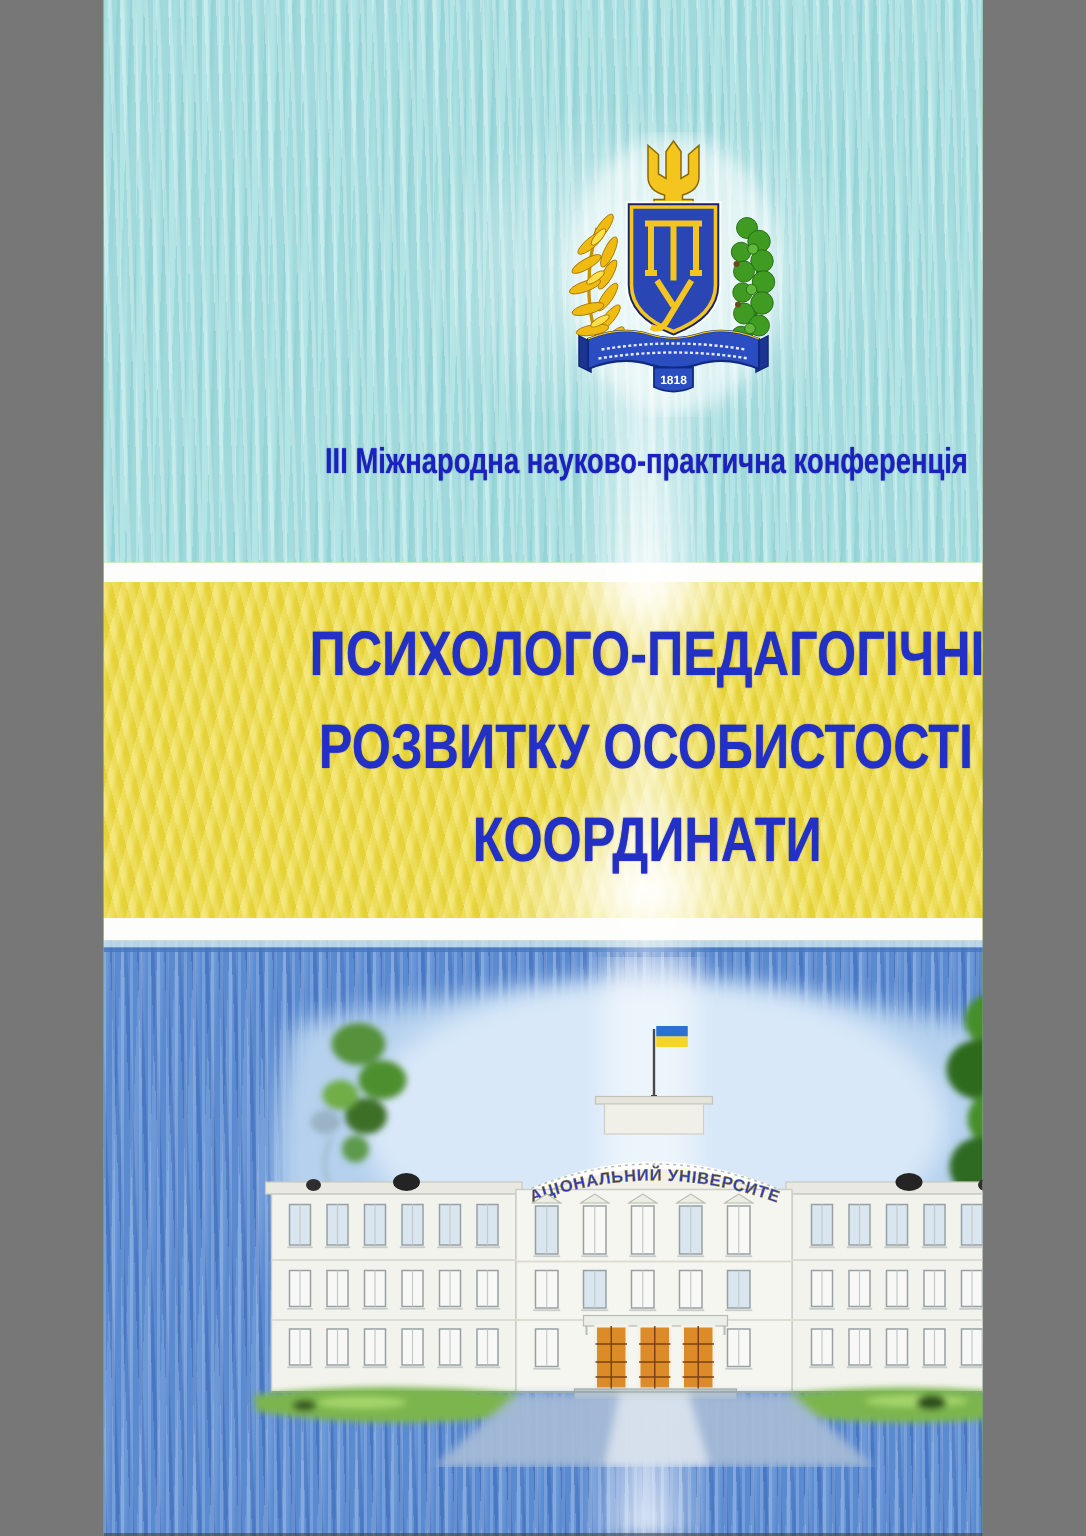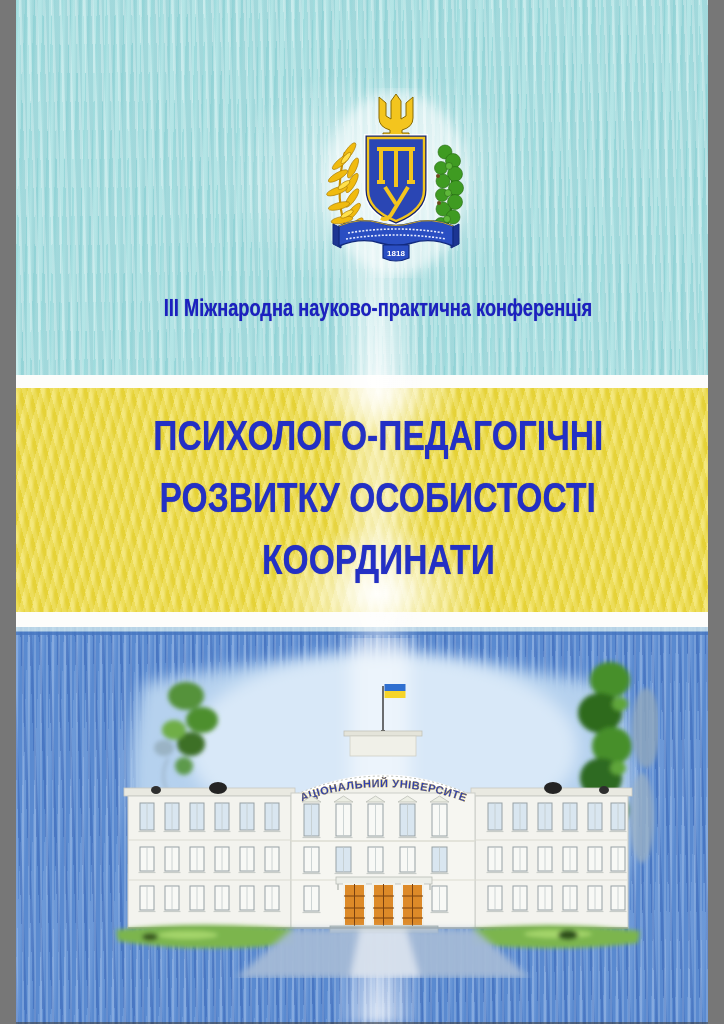--- a/index.html
+++ b/index.html
@@ -1,17 +1,17 @@
 <!DOCTYPE html>
 <html><head>
 <meta charset="utf-8">
 <style>
   html,body{margin:0;padding:0;background:#777;}
   .page{
-    position:relative; width:692px; height:1024px; margin:0 auto;
+    position:relative; width:586px; height:1024px; margin:0 auto;
     overflow:hidden; font-family:"Liberation Sans",sans-serif;
     background:#84cc16;
   }
   
   .sec-top{
     position:absolute; left:0; top:0; width:724px; height:375px; z-index:1;
     background:
       radial-gradient(ellipse 220px 160px at 50% 48%, rgba(255,255,255,.55), rgba(255,255,255,0) 70%),
       repeating-linear-gradient(88deg, rgba(255,255,255,.28) 0 2px, rgba(255,255,255,0) 3px 8px),
       repeating-linear-gradient(92deg, rgba(116,200,204,.32) 0 1px, rgba(116,200,204,0) 4px 9px),

